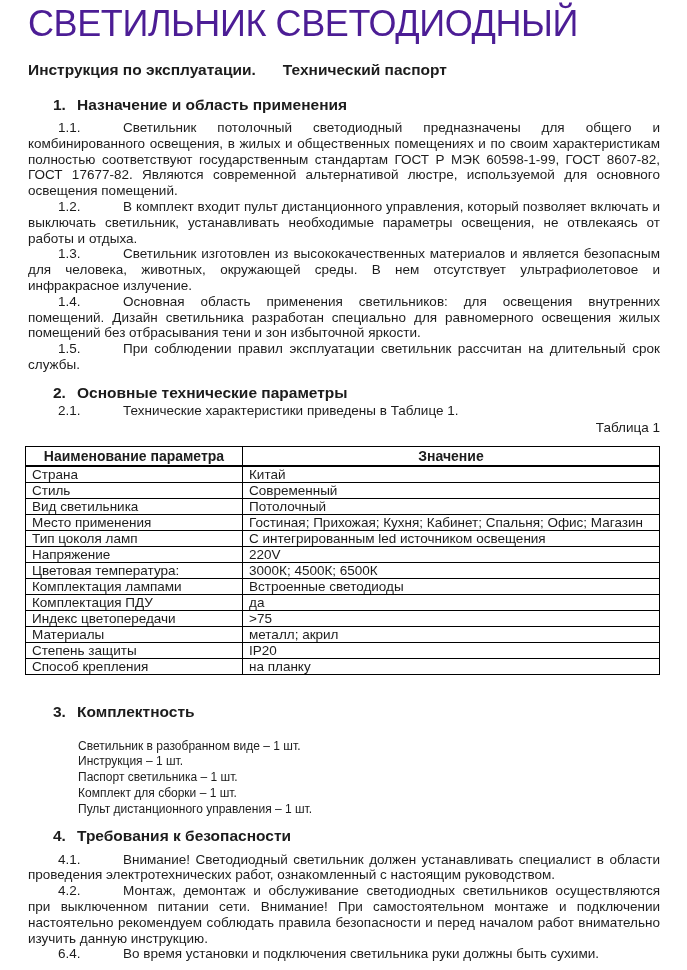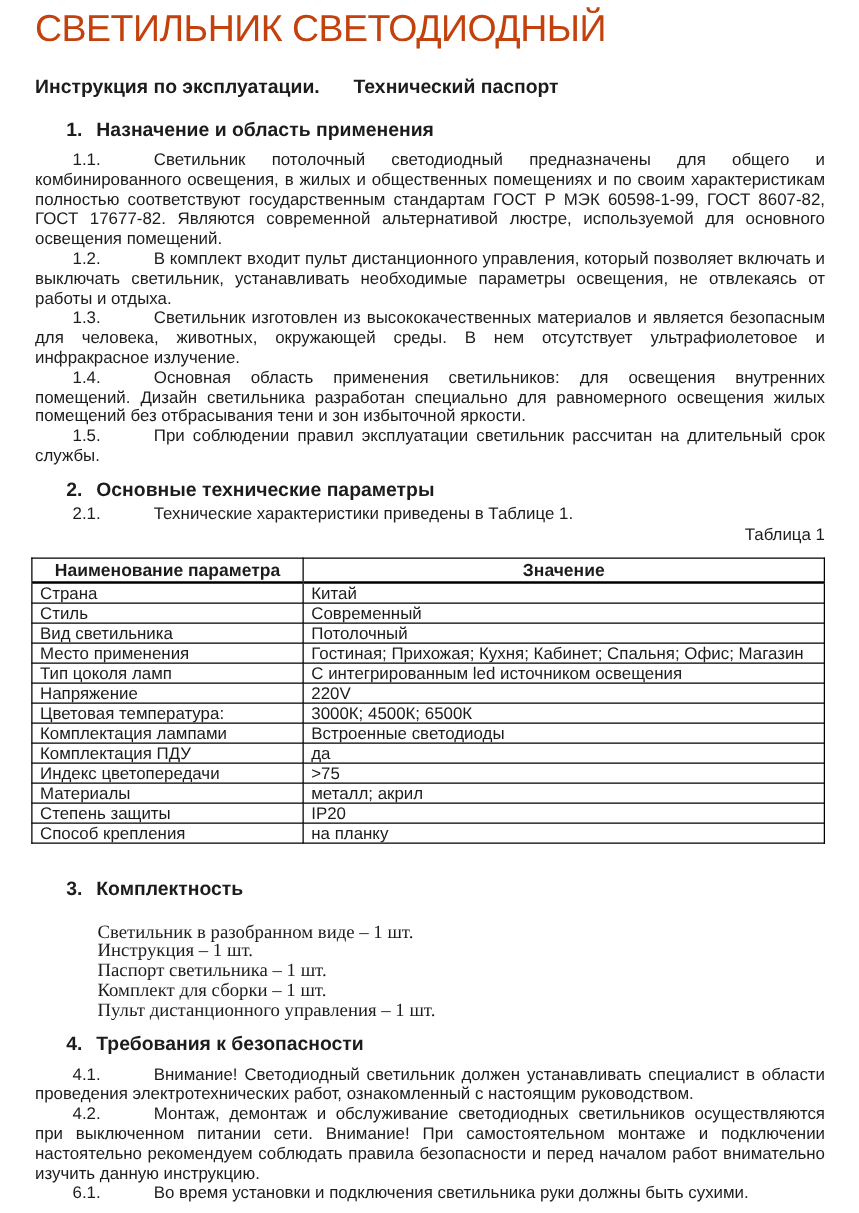--- a/index.html
+++ b/index.html
@@ -13,25 +13,25 @@
   }
   .page {
     box-sizing: border-box;
     width: 687px;
     height: 970px;
     padding: 7px 27px 0 28px;
   }
   
   .doc-title {
     margin: 0;
-    font-size: 30px;
+    font-size: 36px;
     font-weight: 500;
     letter-spacing: -0.4px;
     line-height: 34px;
-    color: #c2410c;
+    color: #4c1d95;
     white-space: nowrap;
   }
   
   .doc-subtitle {
     margin-top: 19px;
     font-size: 15.5px;
     font-weight: bold;
     line-height: 19px;
     display: flex;
     gap: 27px;
@@ -92,23 +92,22 @@
   }
   table.specs td {
     height: 15px;
     line-height: 15px;
     padding: 0 2px 0 6px;
   }
   .col-param { width: 216px; }
   
   .kit-list {
     margin: 17px 0 0 50px;
-    font-size: 15px;
+    font-size: 12px;
     line-height: 15.8px;
-    font-family: Liberation Serif, serif;
   }
   .kit-list .kit-item { white-space: nowrap; }
 </style>
 </head>
 <body>
 
 <div class="page">
 
   <h1 class="doc-title">СВЕТИЛЬНИК СВЕТОДИОДНЫЙ</h1>
 
@@ -212,16 +211,16 @@
     <div class="kit-item">Пульт дистанционного управления – 1 шт.</div>
   </div>
 
   <div class="sec-heading h-sec4">
     <span class="num">4.</span>
     <span>Требования к безопасности</span>
   </div>
   <div class="paras paras-s4">
     <p class="para"><span class="pnum">4.1.</span><span>Внимание! Светодиодный светильник должен устанавливать специалист в области проведения электротехнических работ, ознакомленный с настоящим руководством.</span></p>
     <p class="para"><span class="pnum">4.2.</span><span>Монтаж, демонтаж и обслуживание светодиодных светильников осуществляются при выключенном питании сети. Внимание! При самостоятельном монтаже и подключении настоятельно рекомендуем соблюдать правила безопасности и перед началом работ внимательно изучить данную инструкцию.</span></p>
-    <p class="para"><span class="pnum">6.1.</span><span>Во время установки и подключения светильника руки должны быть сухими.</span></p>
+    <p class="para"><span class="pnum">6.4.</span><span>Во время установки и подключения светильника руки должны быть сухими.</span></p>
   </div>
 
 </div>
 
 </body></html>

